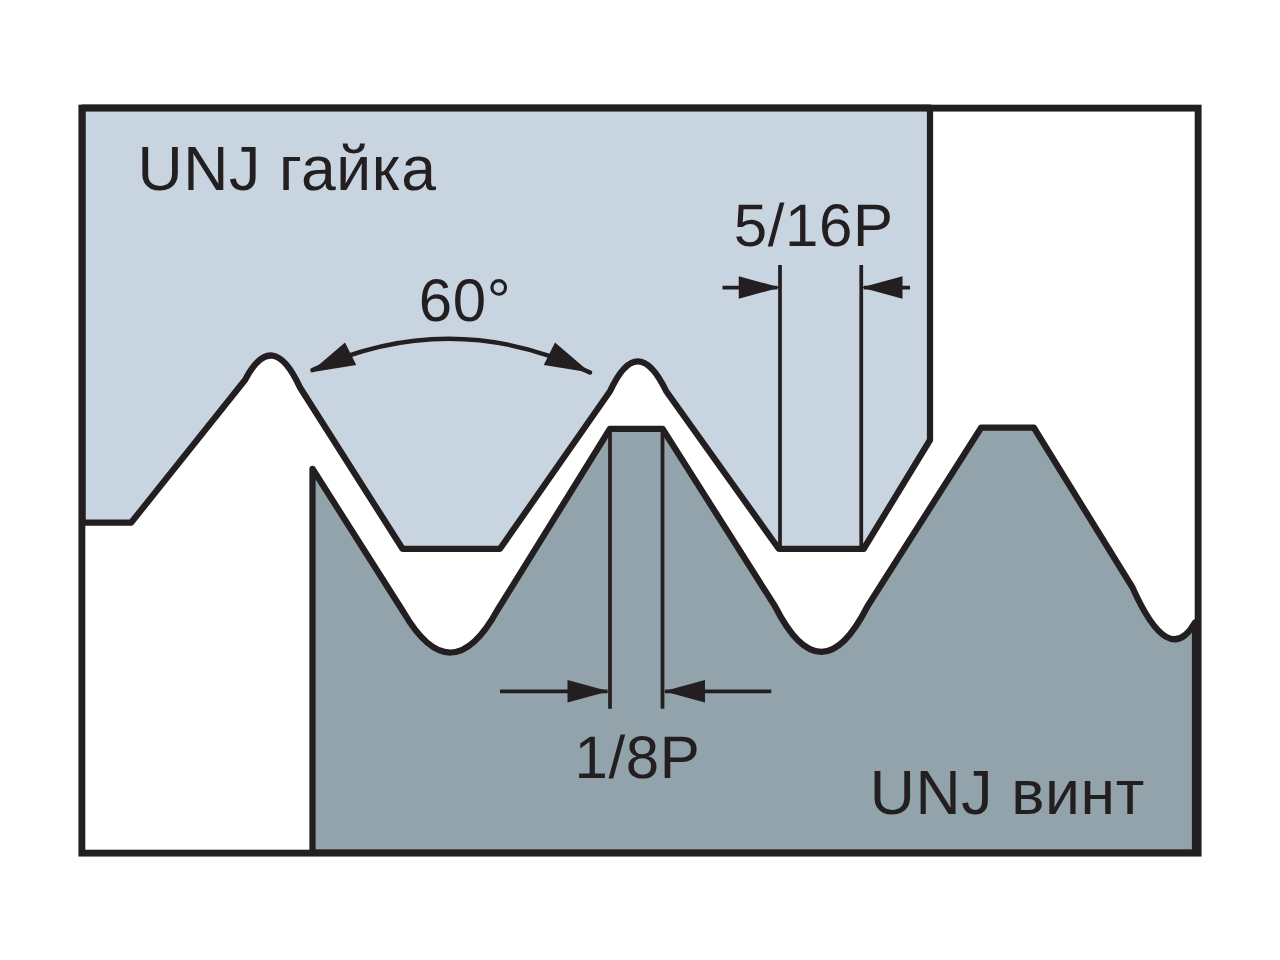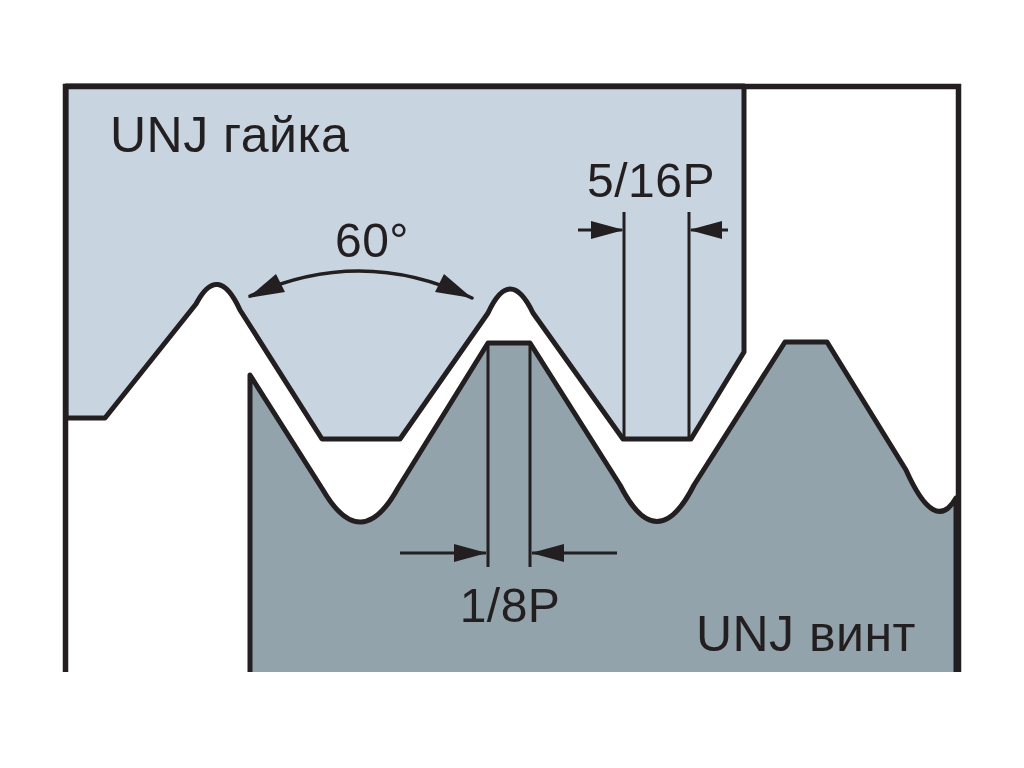--- a/index.html
+++ b/index.html
@@ -3,21 +3,21 @@
 <meta charset="utf-8">
 <style>
   html, body {
     margin: 0;
     padding: 0;
     background: #ffffff;
   }
   #stage {
     position: relative;
     width: 1024px;
-    height: 672px;
+    height: 768px;
     background: #0f766e;
     overflow: hidden;
   }
   svg { display: block; }
   .region {
     stroke-width: 5;
     stroke-linejoin: round;
     stroke-linecap: round;
   }
   .frame {

